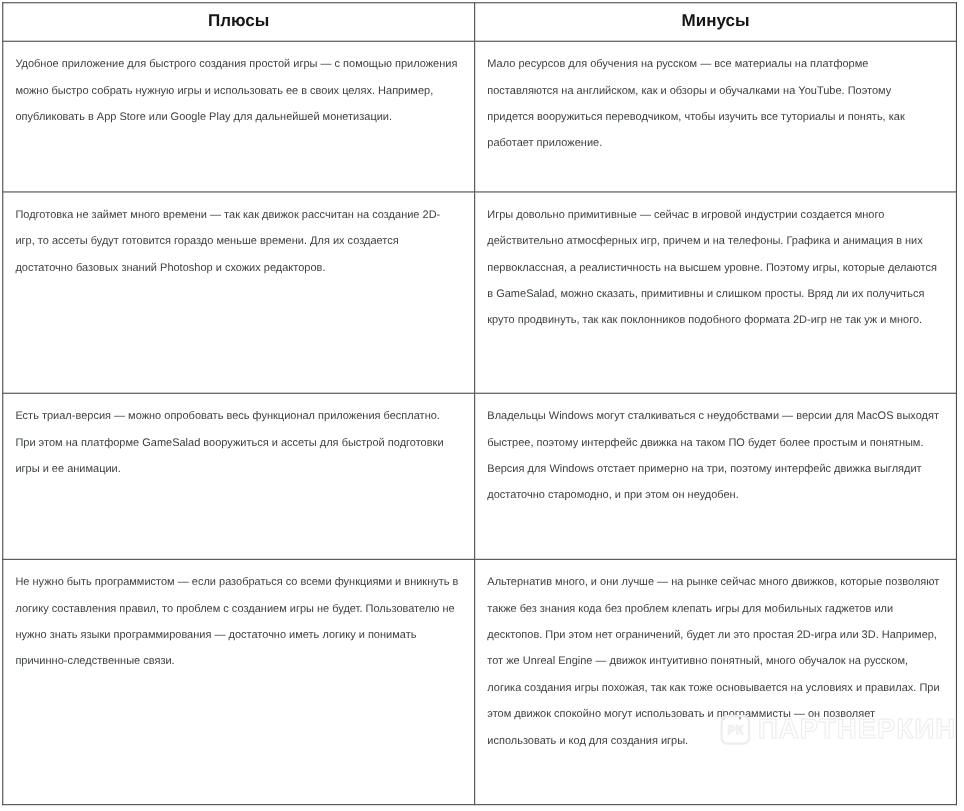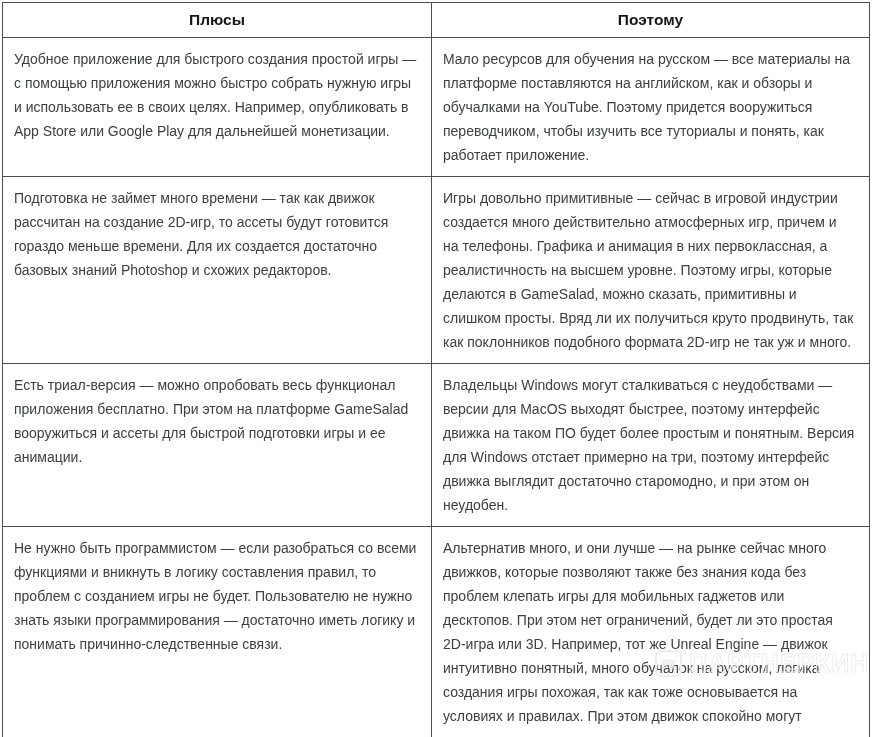--- a/index.html
+++ b/index.html
@@ -36,21 +36,21 @@
     height: 35px;
     vertical-align: middle;
     text-align: center;
     font-weight: bold;
     font-size: 15.5px;
     color: var(--header_text, #161616);
     padding: 4px 8px;
   }
   table.pros-cons td {
     padding: 9px 14px 9px 11px;
-    font-size: 14px;
+    font-size: 10px;
     line-height: 24px;
     color: var(--text, #3c4043);
   }
   tr.r1 td { height: 137px; }
   tr.r2 td { height: 183px; }
   tr.r3 td { height: 151px; }
   tr.r4 td { height: 223px; }
 
   .watermark {
     position: absolute;
@@ -90,21 +90,21 @@
 <div class="page">
 
   <table class="pros-cons">
     <colgroup>
       <col class="col-pros">
       <col class="col-cons">
     </colgroup>
     <thead>
       <tr>
         <th>Плюсы</th>
-        <th>Поэтому</th>
+        <th>Минусы</th>
       </tr>
     </thead>
     <tbody>
       <tr class="r1">
         <td>Удобное приложение для быстрого создания простой игры — с помощью приложения можно быстро собрать нужную игры и использовать ее в своих целях. Например, опубликовать в App Store или Google Play для дальнейшей монетизации.</td>
         <td>Мало ресурсов для обучения на русском — все материалы на платформе поставляются на английском, как и обзоры и обучалками на YouTube. Поэтому придется вооружиться переводчиком, чтобы изучить все туториалы и понять, как работает приложение.</td>
       </tr>
       <tr class="r2">
         <td>Подготовка не займет много времени — так как движок рассчитан на создание 2D-игр, то ассеты будут готовится гораздо меньше времени. Для их создается достаточно базовых знаний Photoshop и схожих редакторов.</td>
         <td>Игры довольно примитивные — сейчас в игровой индустрии создается много действительно атмосферных игр, причем и на телефоны. Графика и анимация в них первоклассная, а реалистичность на высшем уровне. Поэтому игры, которые делаются в GameSalad, можно сказать, примитивны и слишком просты. Вряд ли их получиться круто продвинуть, так как поклонников подобного формата 2D-игр не так уж и много.</td>

